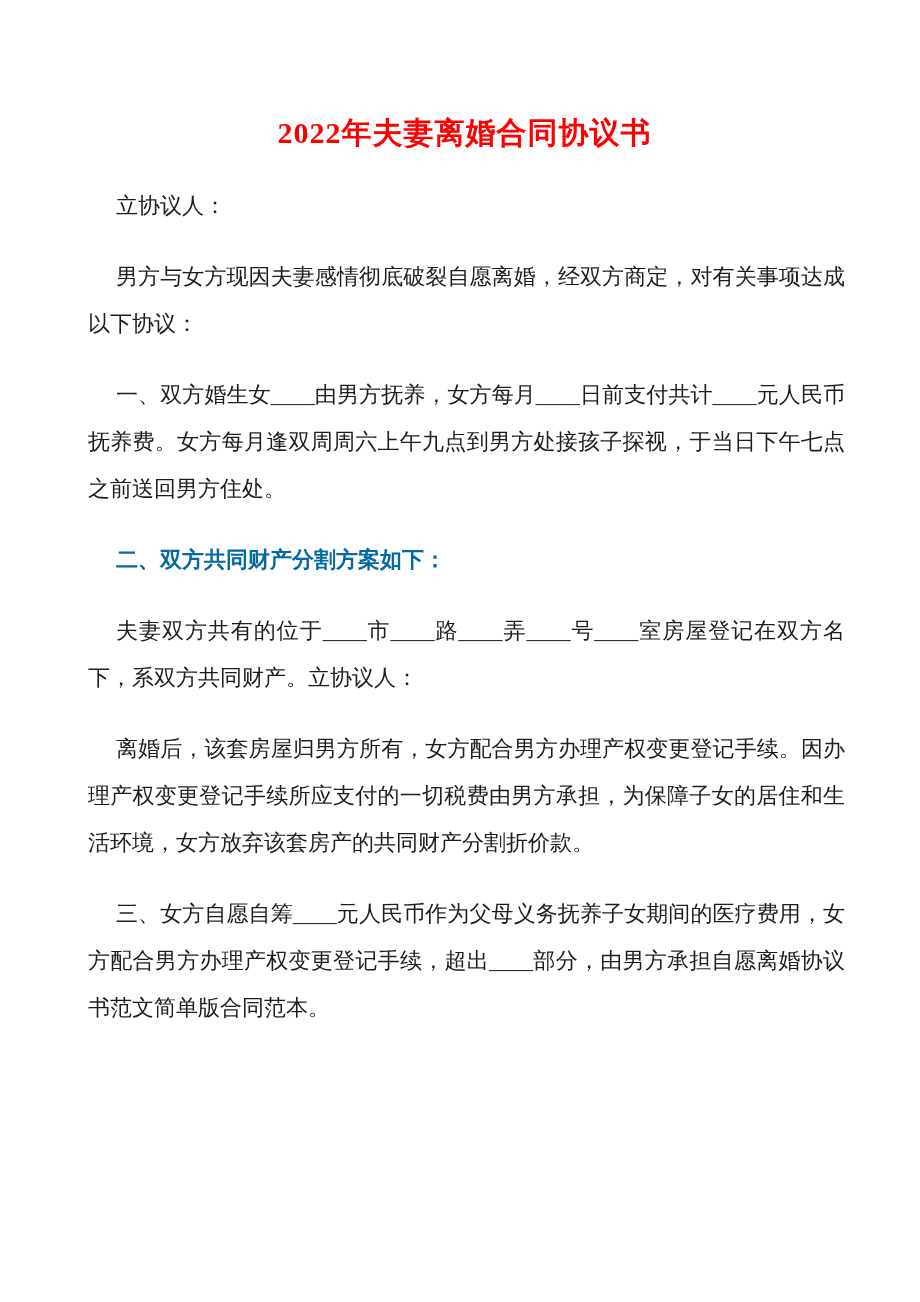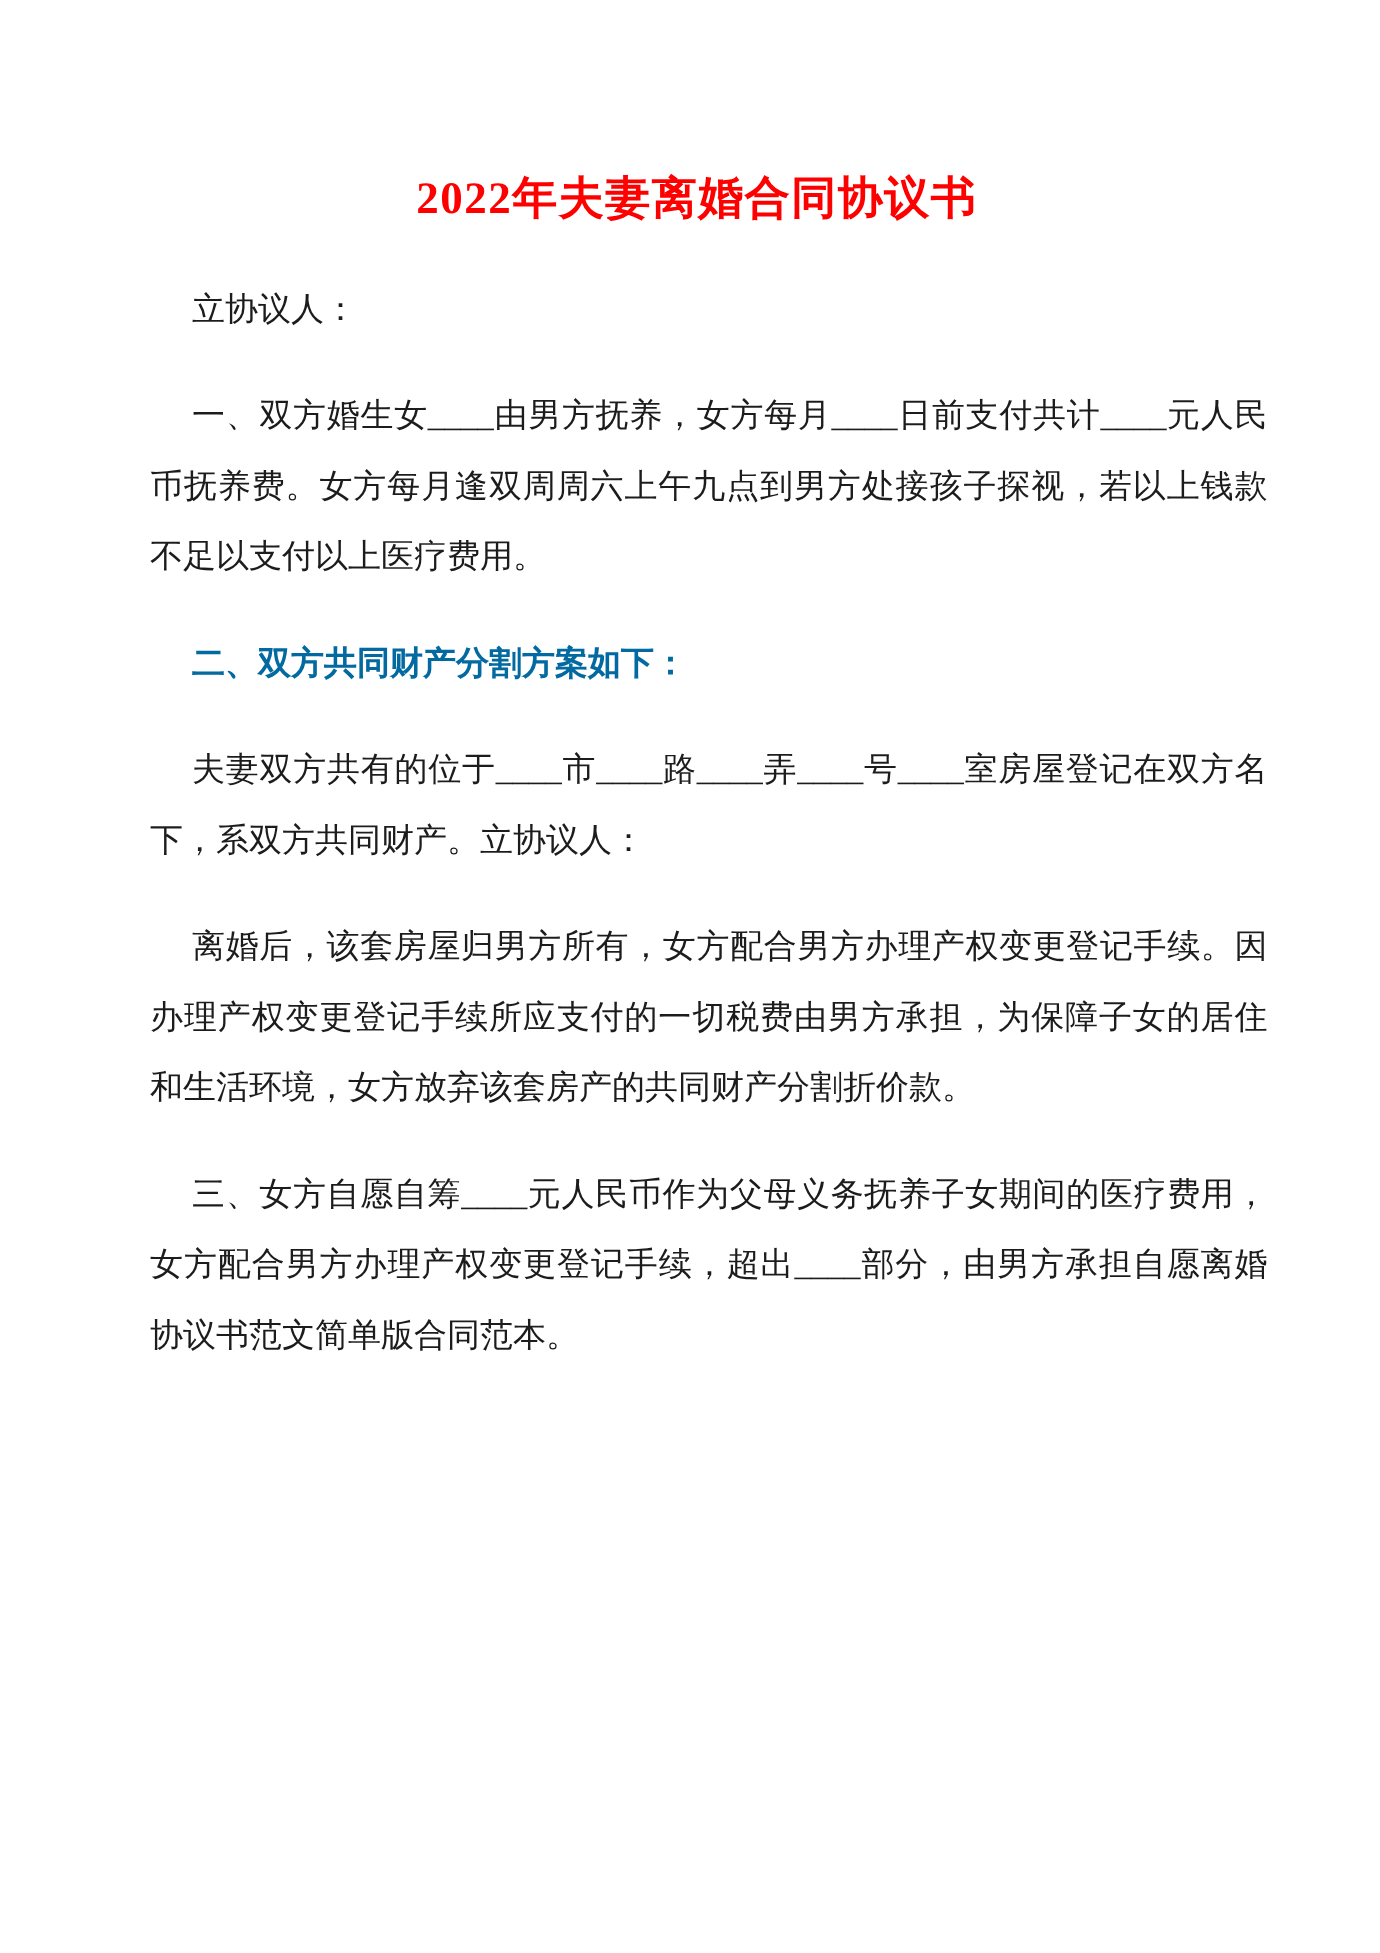--- a/index.html
+++ b/index.html
@@ -22,21 +22,21 @@
   }
   .doc-title {
     margin: 0 0 26px 0;
     font-size: 30px;
     line-height: 46px;
     font-weight: bold;
     text-align: center;
     letter-spacing: 1px;
   }
   .para {
-    margin: 0 0 24px 16px;
+    margin: 0 0 24px 4px;
     font-size: 22px;
     line-height: 47px;
     color: #1c1c1c;
     text-indent: 28px;
     text-align: justify;
     word-break: break-all;
   }
   .para.bold {
     font-weight: bold;
     color: #0369a1;
@@ -45,22 +45,23 @@
 </head>
 <body>
 
 <div class="page">
   <h1 class="doc-title" style="color: rgb(255, 0, 0);">2022年夫妻离婚合同协议书</h1>
 
   <p class="para">立协议人：</p>
 
 
 
+  <p class="para">男方与女方现因夫妻感情彻底破裂自愿离婚，经双方商定，对有关事项达成以下协议：</p>
 
-  <p class="para">一、双方婚生女____由男方抚养，女方每月____日前支付共计____元人民币抚养费。女方每月逢双周周六上午九点到男方处接孩子探视，若以上钱款不足以支付以上医疗费用。</p>
+  <p class="para">一、双方婚生女____由男方抚养，女方每月____日前支付共计____元人民币抚养费。女方每月逢双周周六上午九点到男方处接孩子探视，于当日下午七点之前送回男方住处。</p>
 
   <p class="para bold">二、双方共同财产分割方案如下：</p>
 
   <p class="para">夫妻双方共有的位于____市____路____弄____号____室房屋登记在双方名下，系双方共同财产。立协议人：</p>
 
   <p class="para">离婚后，该套房屋归男方所有，女方配合男方办理产权变更登记手续。因办理产权变更登记手续所应支付的一切税费由男方承担，为保障子女的居住和生活环境，女方放弃该套房产的共同财产分割折价款。</p>
 
   <p class="para">三、女方自愿自筹____元人民币作为父母义务抚养子女期间的医疗费用，女方配合男方办理产权变更登记手续，超出____部分，由男方承担自愿离婚协议书范文简单版合同范本。</p>
 </div>
 

